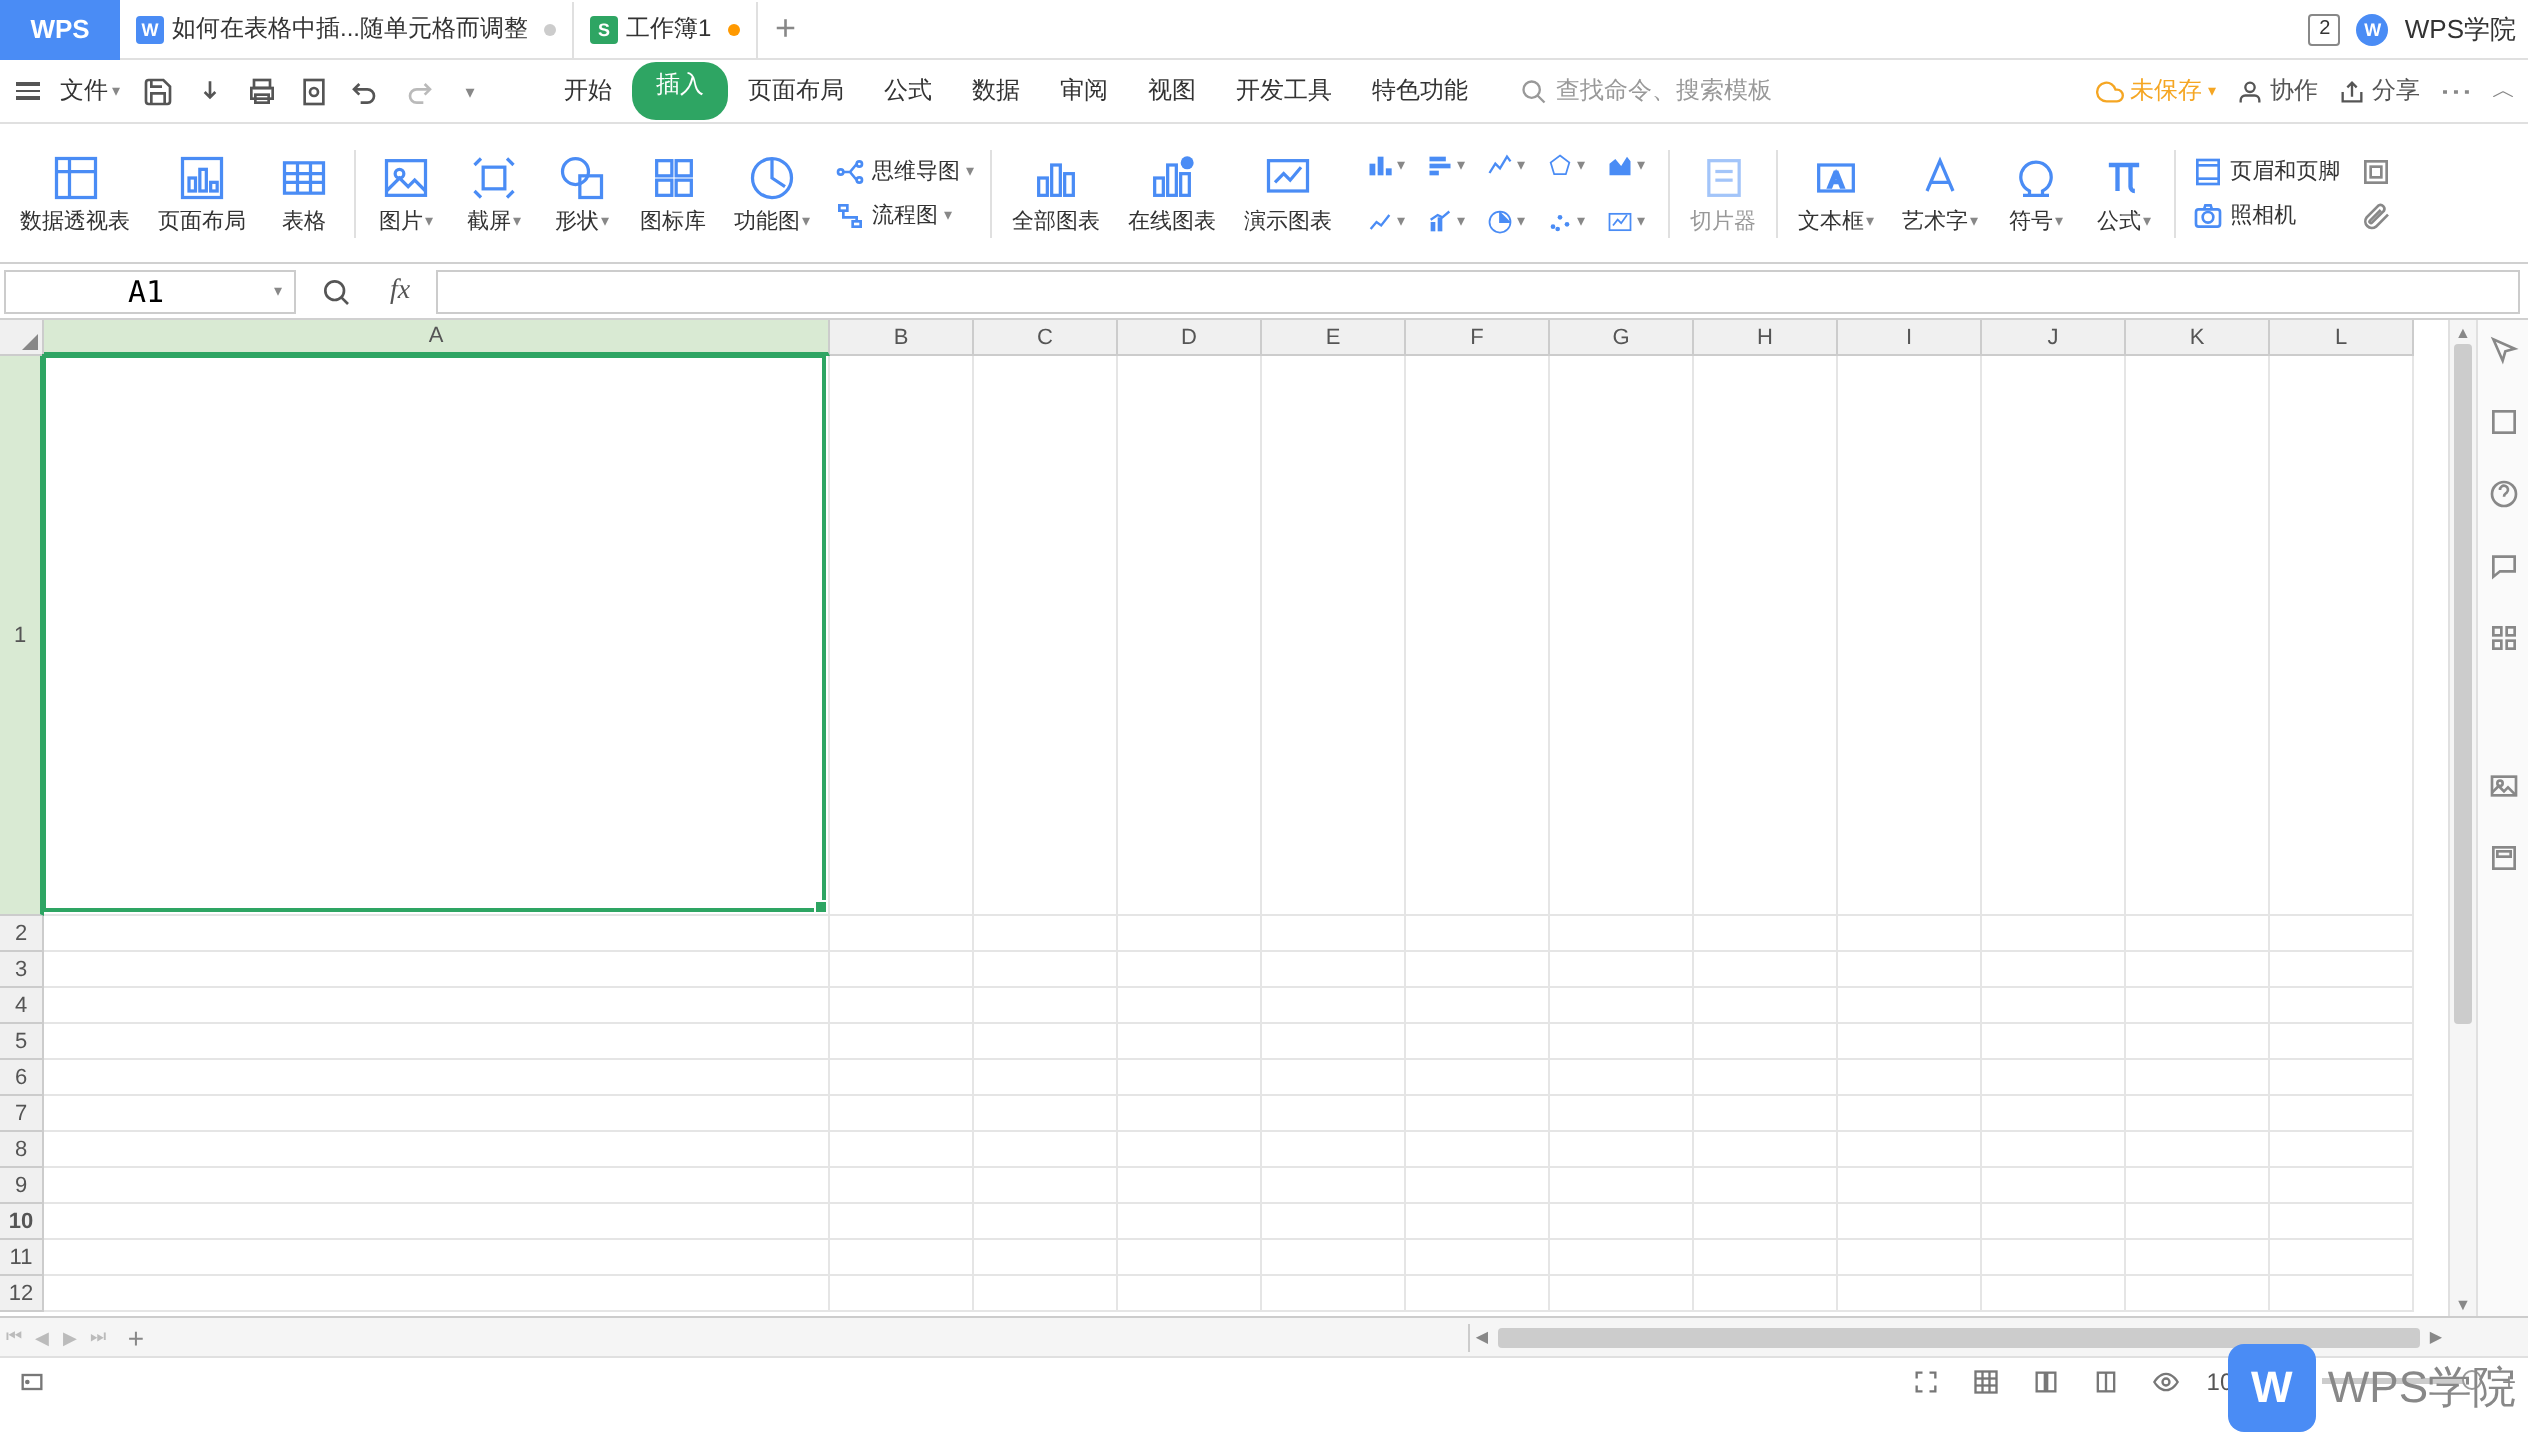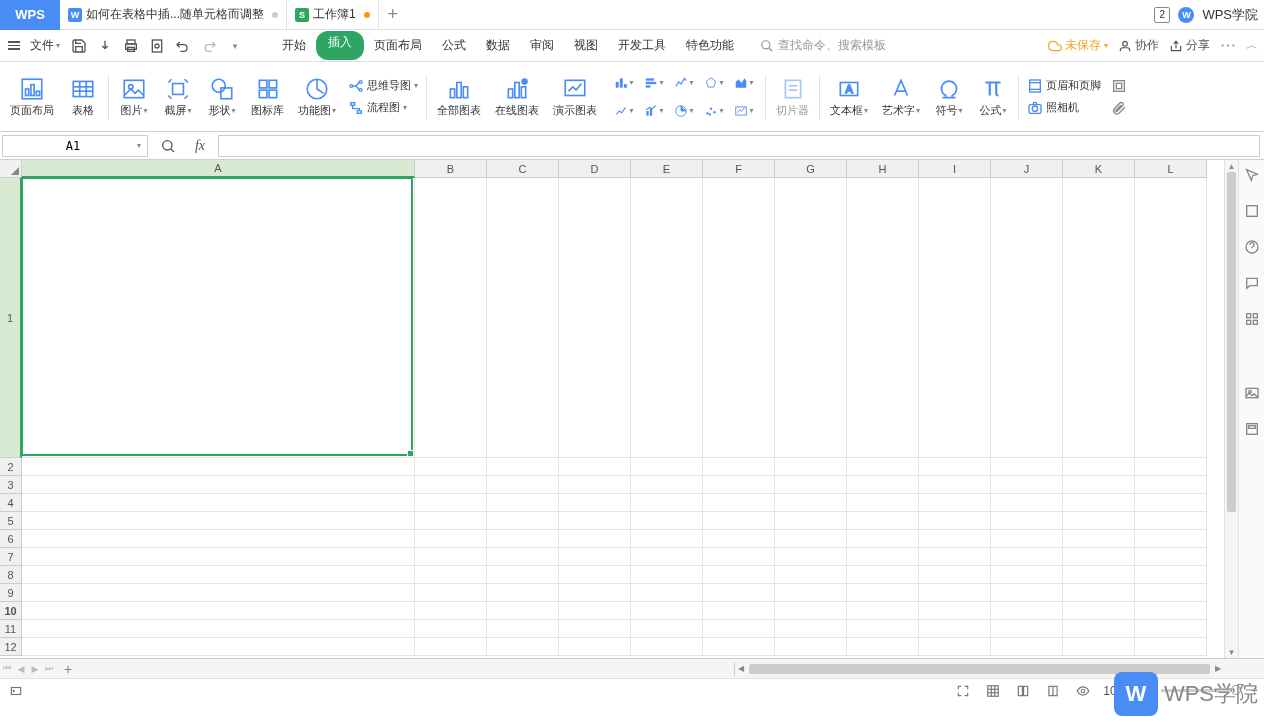--- a/index.html
+++ b/index.html
@@ -54,21 +54,21 @@
 .ribbon-mini { display: flex; align-items: center; gap: 3px; cursor: pointer; font-size: 11px; color: #333; }
 .ribbon-mini .mi { width: 16px; height: 16px; display: flex; align-items: center; justify-content: center; color: #4a8cf5; }
 .ribbon-mini .dd { font-size: 8px; color: #888; }
 .ribbon-tiny-row { display: flex; gap: 2px; }
 .ribbon-tiny { width: 28px; height: 22px; display: flex; align-items: center; justify-content: center; cursor: pointer; color: #4a8cf5; gap: 1px; }
 .ribbon-tiny .dd { font-size: 8px; color: #888; }
 
 
 .formula-bar { height: 28px; display: flex; align-items: center; border-bottom: 1px solid #d0d0d0; }
 .name-box { width: 146px; height: 22px; border: 1px solid #ccc; display: flex; align-items: center; padding: 0 6px; margin-left: 2px; }
-.name-box input { border: none; outline: none; width: 100%; text-align: center; font-size: 12px; font-family: monospace; }
+.name-box input { border: none; outline: none; width: 100%; text-align: center; font-size: 15px; font-family: monospace; }
 .name-box .dd { font-size: 8px; color: #888; }
 .fb-icon { width: 24px; height: 22px; display: flex; align-items: center; justify-content: center; cursor: pointer; color: #555; margin-left: 8px; }
 .formula-input { flex: 1; height: 22px; border: 1px solid #ccc; margin: 0 4px 0 6px; }
 
 
 .sheet-area { display: flex; height: 498px; position: relative; }
 .grid-wrap { flex: 1; display: flex; flex-direction: column; overflow: hidden; }
 .col-headers { display: flex; height: 18px; }
 .corner { width: 22px; height: 18px; background: #f0f0f0; border-right: 1px solid #ccc; border-bottom: 1px solid #ccc; position: relative; }
 .corner::after { content: ""; position: absolute; right: 2px; bottom: 2px; border-left: 8px solid transparent; border-bottom: 8px solid #888; }
@@ -231,20 +231,32 @@
           <path d="M4 12v8h16v-8M12 4v12M8 8l4-4 4 4"></path>
         </svg>
       <span>分享</span>
     </div>
     <div class="dotdotdot">⋮</div>
     <div class="collapse-arrow">︿</div>
   </div>
 </div>
 
 <div class="ribbon">
+  <div class="ribbon-group">
+    <div class="big-icon">
+        <svg viewBox="0 0 24 24" fill="none" stroke="currentColor" stroke-width="1.5">
+          <rect x="3" y="3" width="18" height="18"></rect>
+          <line x1="3" y1="9" x2="21" y2="9"></line>
+          <line x1="9" y1="3" x2="9" y2="21"></line>
+        </svg>
+      </div>
+    <div class="label">
+        <span>数据透视表</span>
+      </div>
+  </div>
   <div class="ribbon-group">
     <div class="big-icon">
         <svg viewBox="0 0 24 24" fill="none" stroke="currentColor" stroke-width="1.5">
           <rect x="3" y="3" width="18" height="18"></rect>
           <rect x="6" y="12" width="3" height="6"></rect>
           <rect x="11" y="8" width="3" height="10"></rect>
           <rect x="16" y="14" width="3" height="4"></rect>
         </svg>
       </div>
     <div class="label">

